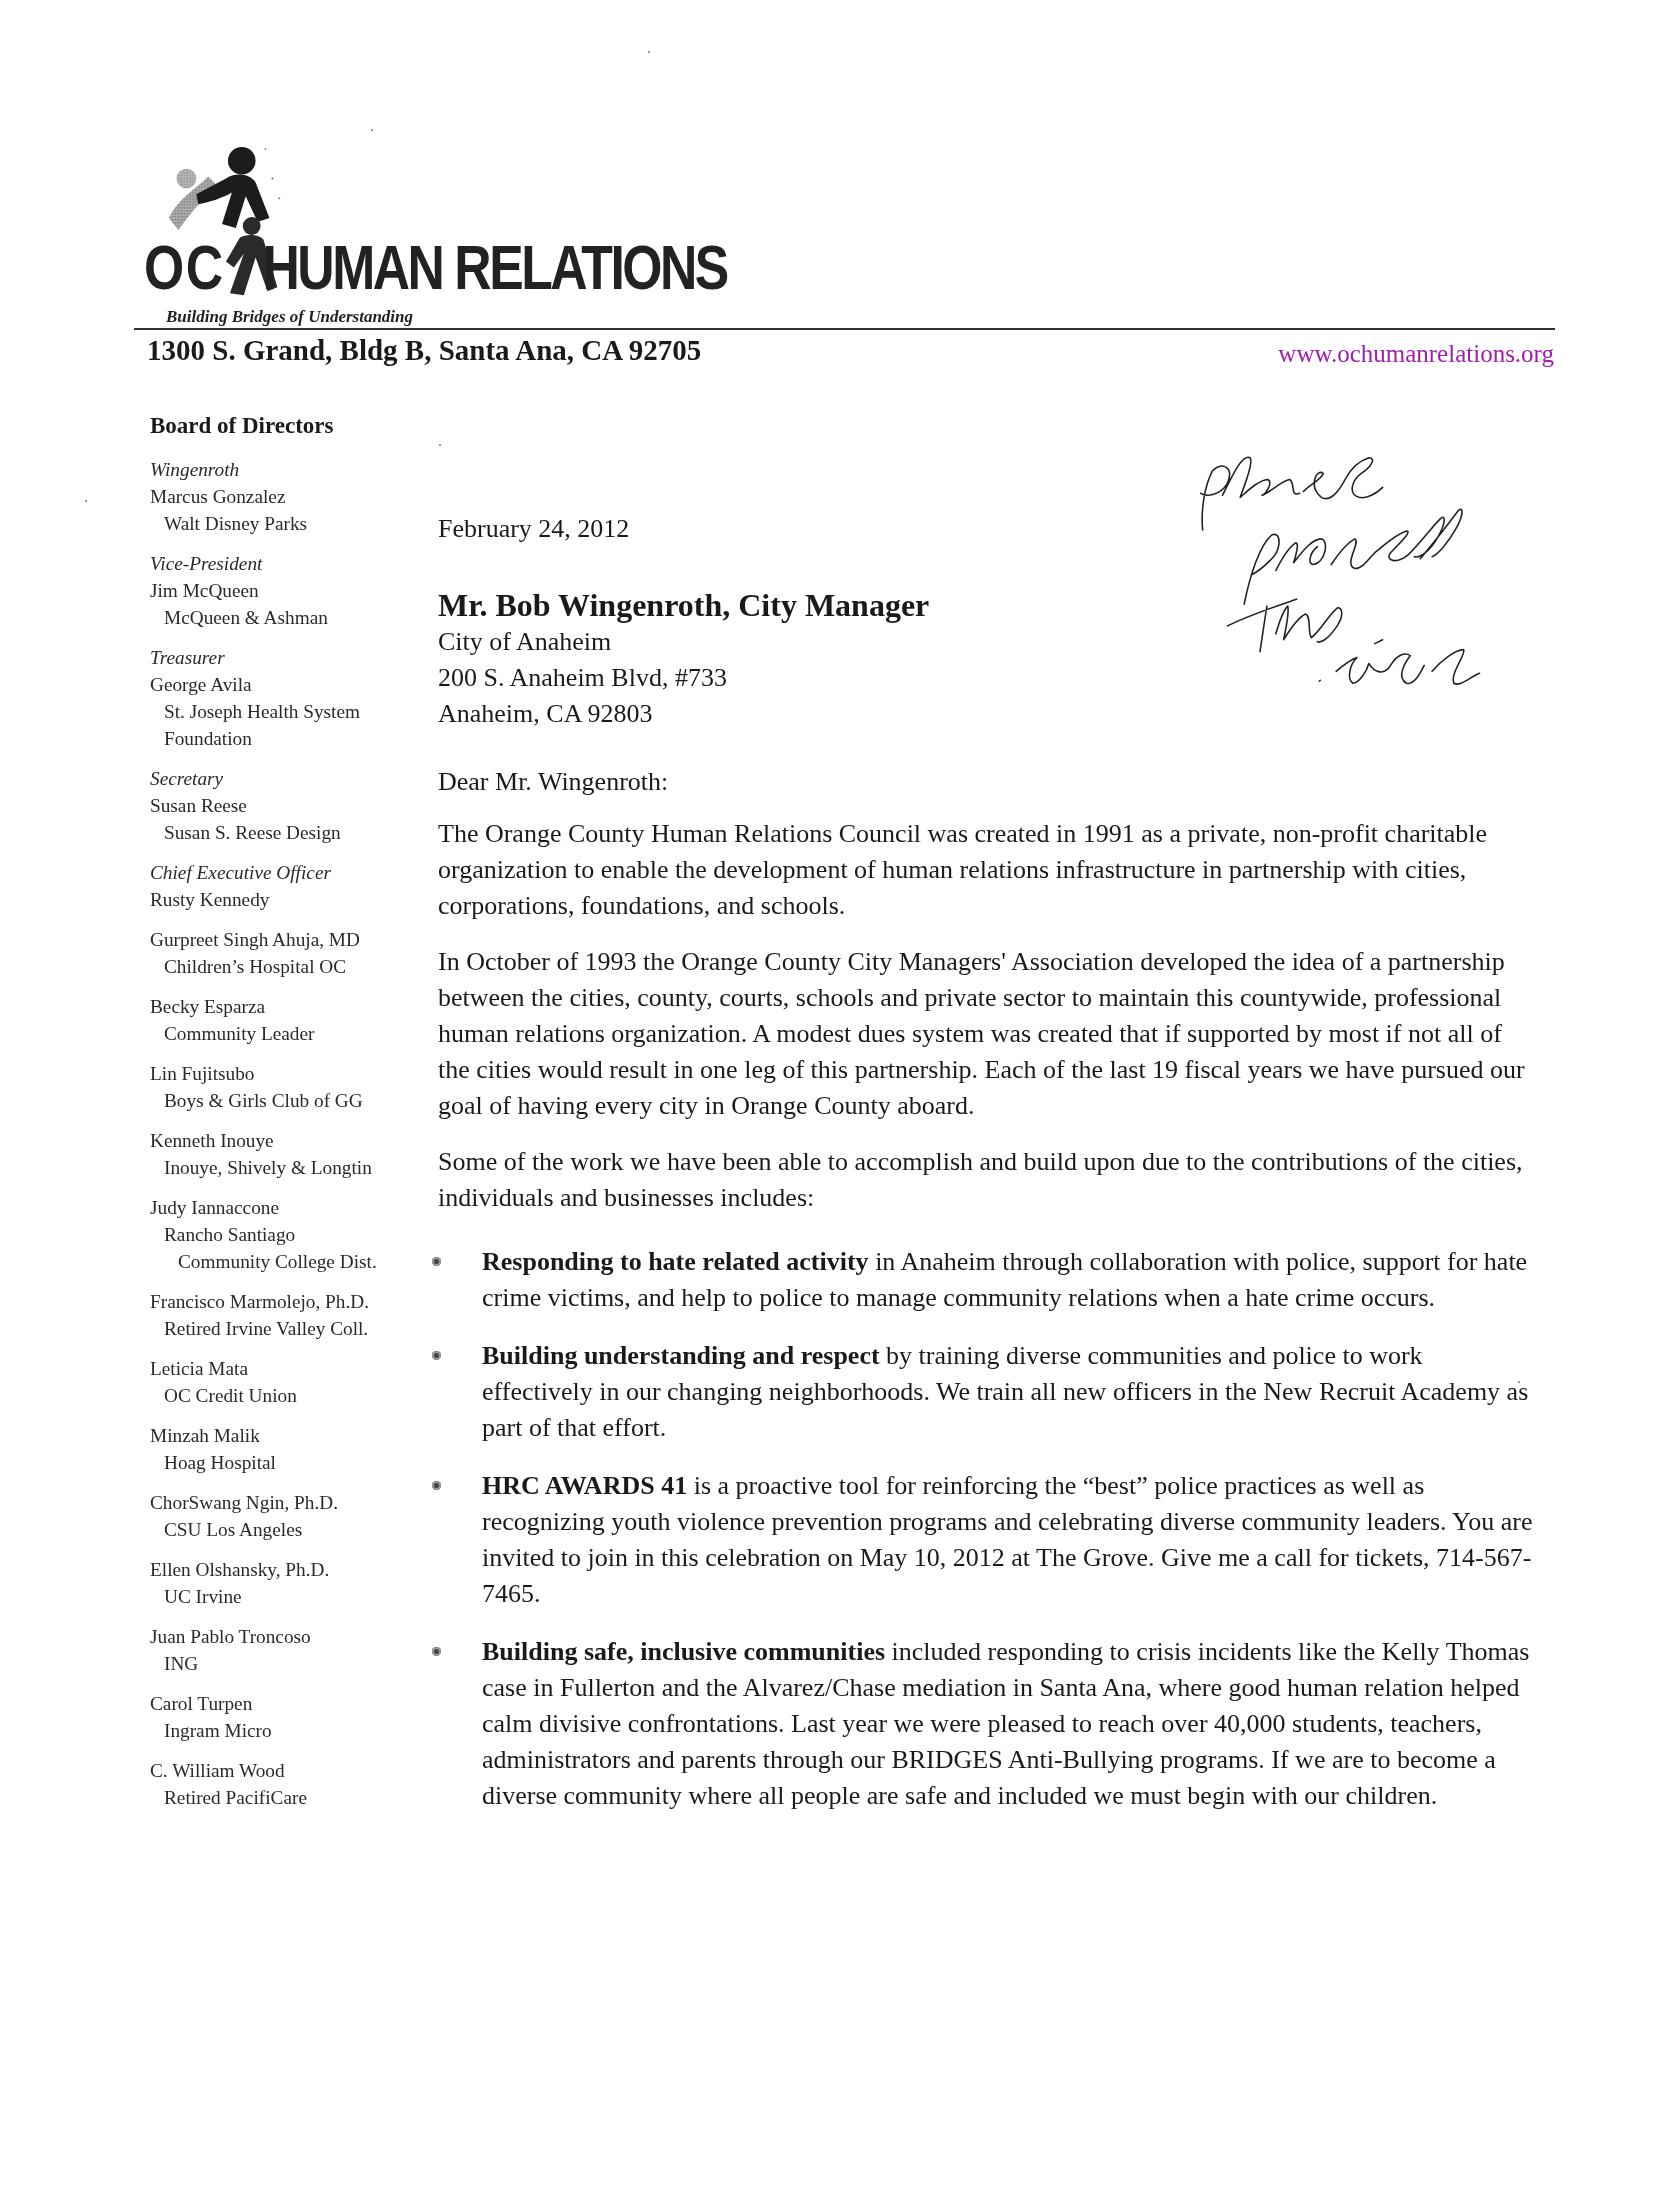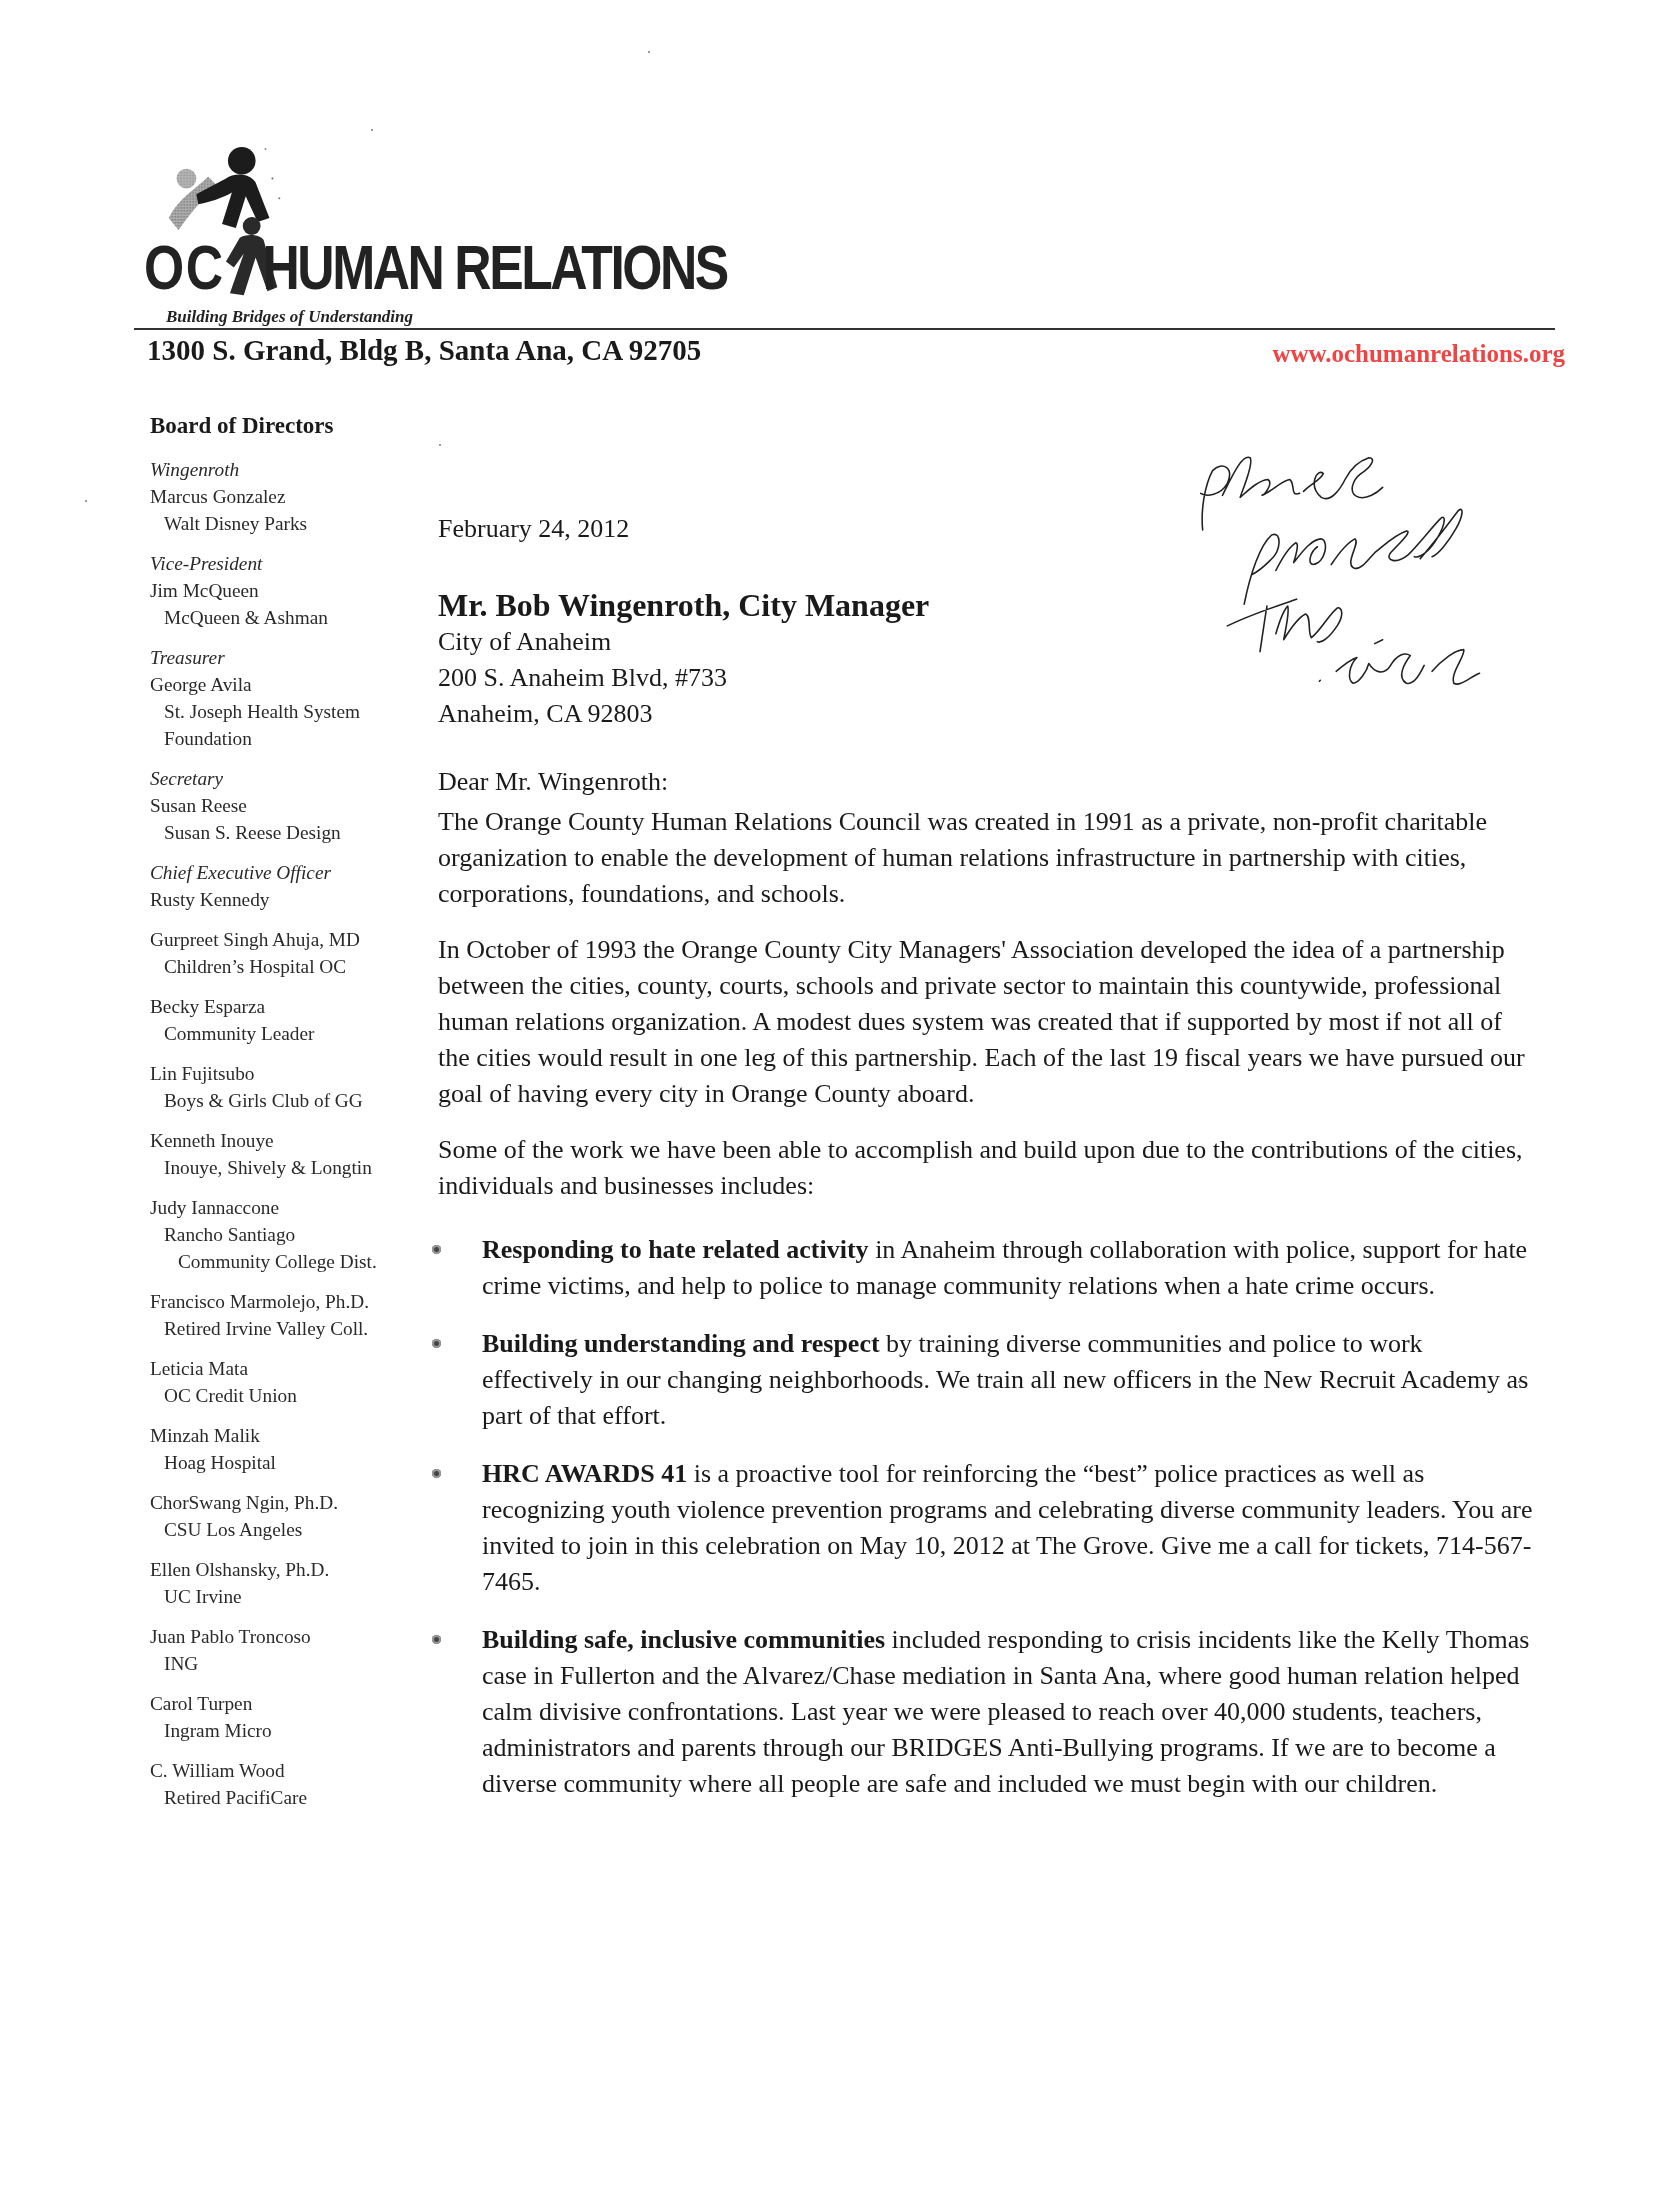--- a/index.html
+++ b/index.html
@@ -20,36 +20,36 @@
     #logo-wordmark .oc { letter-spacing: 2px; }
     #logo-wordmark .gap { display: inline-block; width: 46px; }
     #tagline {
       left: 166px; top: 307px; font-style: italic; font-weight: 700; font-size: 17px; color: #222;
     }
     #header-rule { left: 134px; top: 328px; width: 1421px; height: 0; border-top: 2px solid #333; }
     #org-address {
       left: 147px; top: 334px; font-weight: 700; font-size: 29px; color: #1a1a1a;
     }
     #org-website {
-      right: 114px; top: 340px; font-weight: 700; font-size: 25px; color: #ef4444;
+      right: 125px; top: 340px; font-weight: 400; font-size: 25px; color: #a21caf;
     }
 
     
     #sidebar { left: 117px; top: 412px; width: 297px; font-size: 19.3px; line-height: 27px; color: #2a2a2a; margin-left: 33px; }
     #sidebar-title { font-weight: 700; font-size: 23px; margin-bottom: 17px; color: #1a1a1a; }
     .member { margin-bottom: 13px; }
     .member .role { font-style: italic; }
     .member .org { padding-left: 14px; font-family: Liberation Serif, serif; }
     .member .org2 { padding-left: 28px; }
 
     
     #letter { left: 438px; top: 511px; width: 1099px; font-size: 26px; line-height: 36px; color: #1a1a1a; }
     #date { margin-bottom: 39px; }
     #recipient-name { font-weight: 700; font-size: 32px; line-height: 38px; }
-    #salutation { margin-top: 32px; margin-bottom: 4px; }
+    #salutation { margin-top: 32px; margin-bottom: 16px; }
     .para { margin: 0 0 20px 0; }
     ul.bullets { list-style: none; margin: 28px 0 0 0; padding: 0; }
     ul.bullets li { position: relative; padding-left: 44px; margin-bottom: 22px; }
     ul.bullets li .dot {
       position: absolute; left: -6px; top: 13px; width: 9px; height: 9px; border-radius: 50%;
       background: #444; box-shadow: inset 0 0 0 2px #999;
     }
     ul.bullets li b { font-weight: 700; }
 
     

